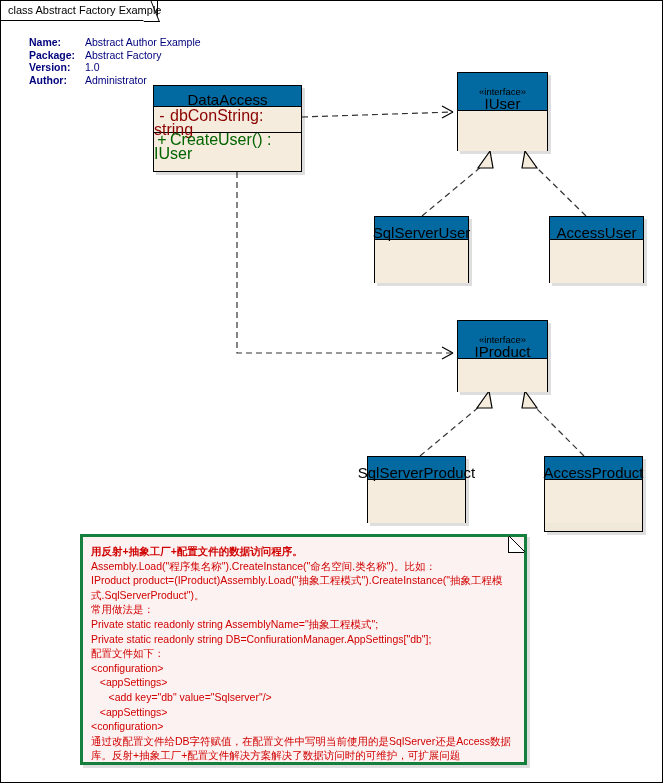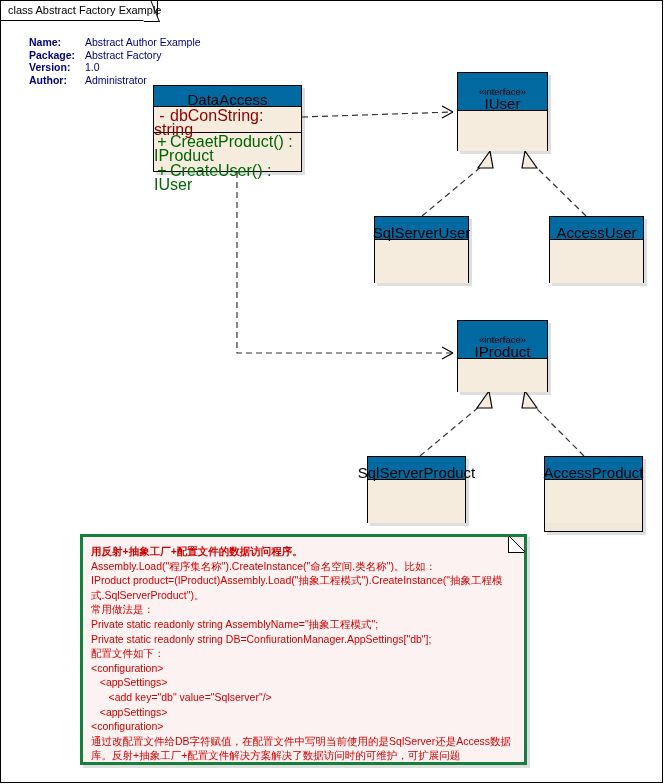--- a/index.html
+++ b/index.html
@@ -155,23 +155,20 @@
   <div class="umlbox" style="left:152px;top:84px;width:149px;height:87px;">
     <div class="umlhead" style="height:21px;">
       <span class="nm">DataAccess</span>
     </div>
     <div class="umlcomp sep" style="height:26px;">
       <div class="attr">
         <span class="vis">-</span><span class="txt">dbConString:  string</span>
       </div>
     </div>
     <div class="umlcomp" style="height:38px;">
-      <div class="oper">
-        <span class="vis">+</span><span class="txt">CreaetProduct() : IProduct</span>
-      </div>
       <div class="oper" style="padding-top:0;">
         <span class="vis">+</span><span class="txt">CreateUser() : IUser</span>
       </div>
     </div>
   </div>
 
   <div class="umlbox" style="left:456px;top:71px;width:91px;height:79px;">
     <div class="umlhead iface" style="height:38px;">
       <span>«interface»</span>
       <span class="nm">IUser</span>

